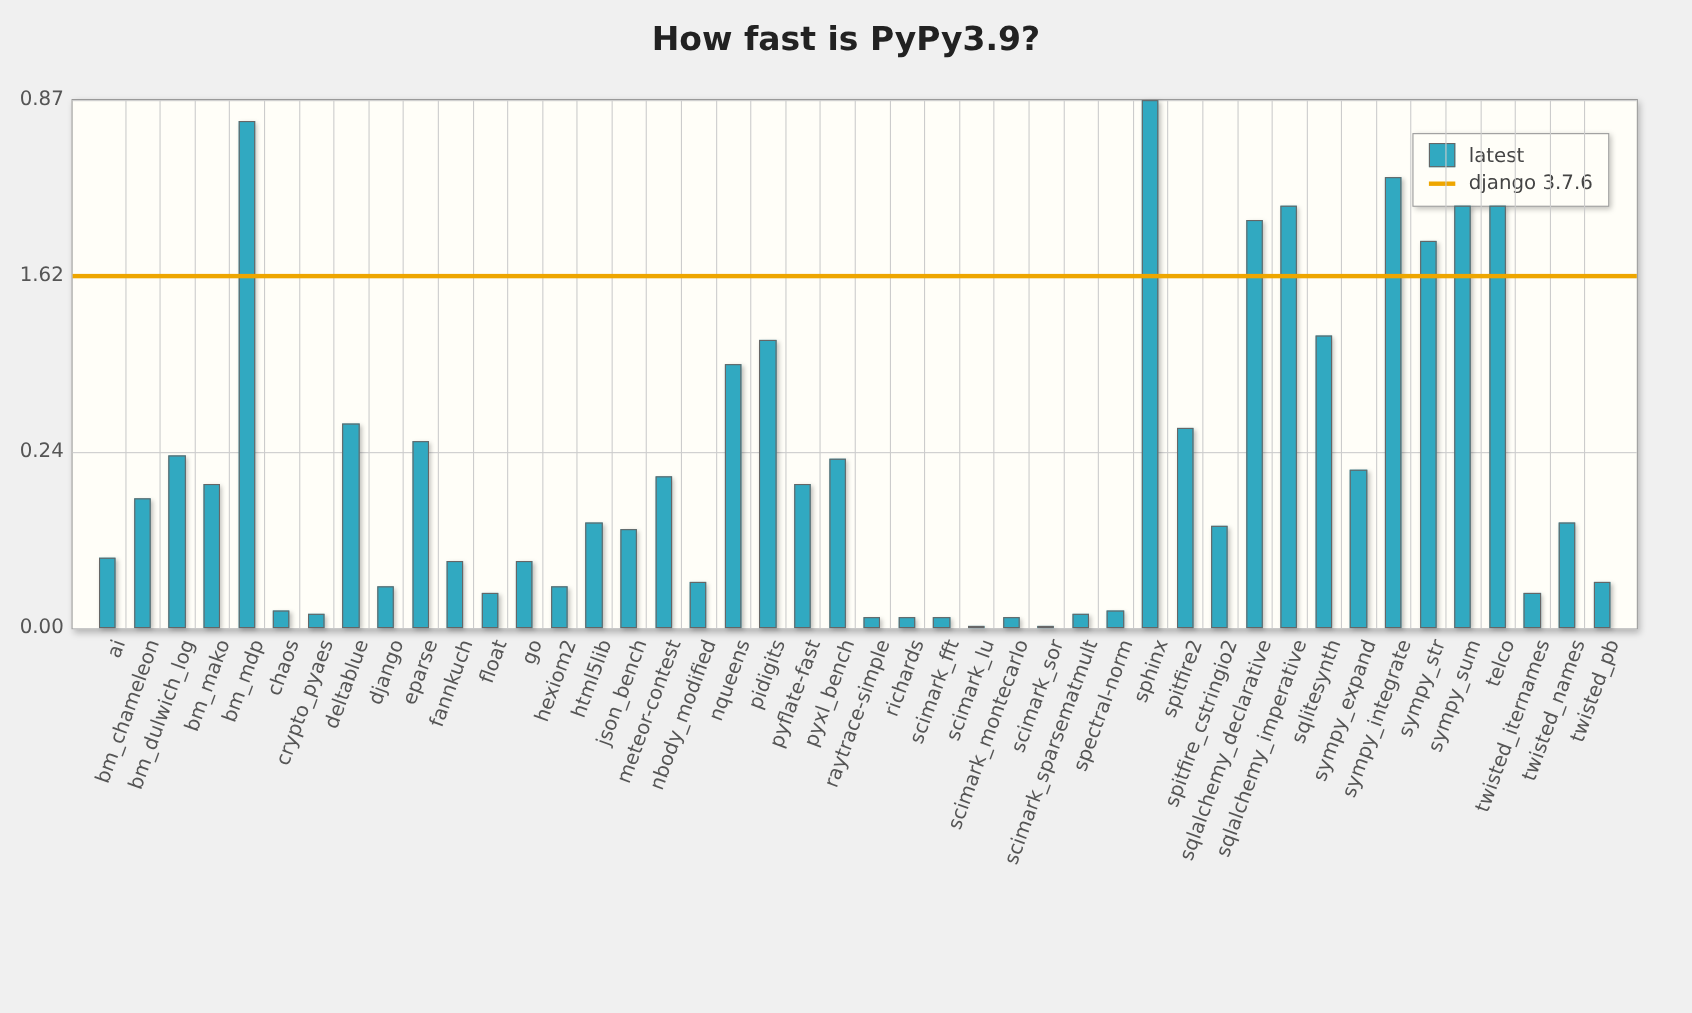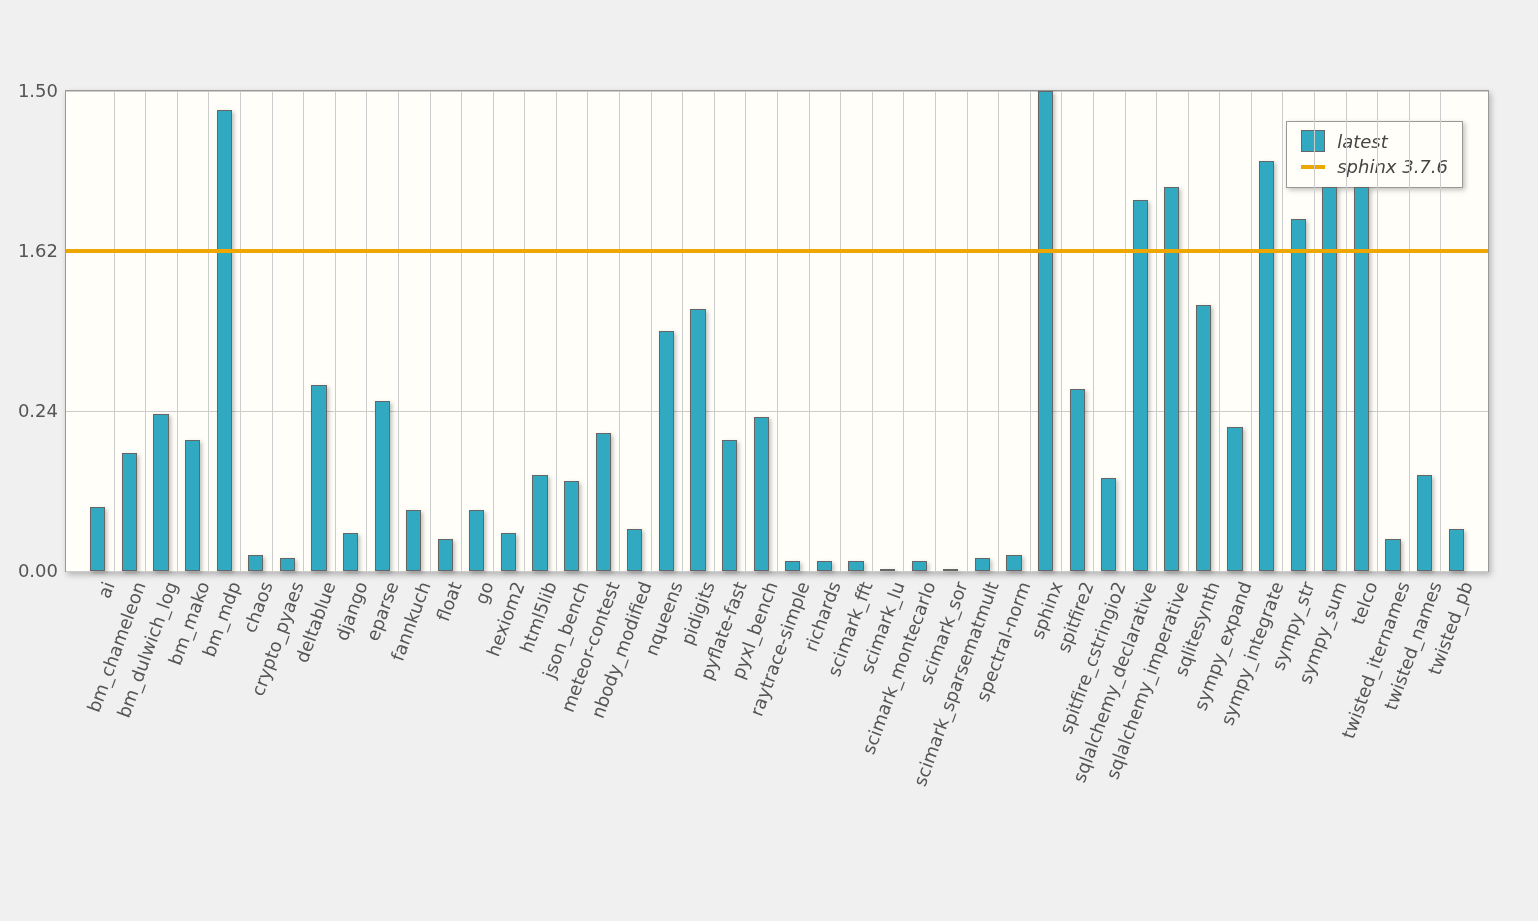--- a/index.html
+++ b/index.html
@@ -29,21 +29,20 @@
   }
   .plot-area {
     position: absolute;
     left: 65px;
     top: 90px;
     width: 1422px;
     height: 480px;
     background: #fffef8;
     border: 1px solid #999;
     box-shadow: 2px 3px 6px rgba(0,0,0,0.25);
-    font-style: italic;
   }
   .baseline {
     position: absolute;
     left: 0;
     width: 100%;
     height: 0;
     border-top: 4px solid #eea600;
     pointer-events: none;
   }
   .gridline-h {
@@ -112,36 +111,37 @@
     width: 24px;
     height: 4px;
     background: #eea600;
   }
 </style>
 </head>
 <body>
 
 <div class="chart-wrap">
 
+  <div class="title">How fast is PyPy3.9?</div>
 
   <div class="ytick" style="top:570px;">0.00</div>
   <div class="ytick" style="top:410px;">0.24</div>
   <div class="ytick" style="top:250px;">1.62</div>
-  <div class="ytick" style="top:90px;">1.50</div>
+  <div class="ytick" style="top:90px;">0.87</div>
 
   <div class="plot-area" id="plot">
 
     <div class="legend">
       <div class="legend-row">
         <span class="legend-swatch-bar"></span>
         <span>latest</span>
       </div>
       <div class="legend-row">
         <span class="legend-swatch-line"></span>
-        <span>sphinx 3.7.6</span>
+        <span>django 3.7.6</span>
       </div>
     </div>
   <div class="gridline-h" style="top: 480px;"></div>
       <div class="gridline-h" style="top: 320px;"></div>
       <div class="gridline-h" style="top: 160px;"></div>
       <div class="gridline-h" style="top: 0px;"></div>
       <div class="gridline-v" style="left: 47.5909px;"></div>
       <div class="gridline-v" style="left: 79.1818px;"></div>
       <div class="gridline-v" style="left: 110.773px;"></div>
       <div class="gridline-v" style="left: 142.364px;"></div>

